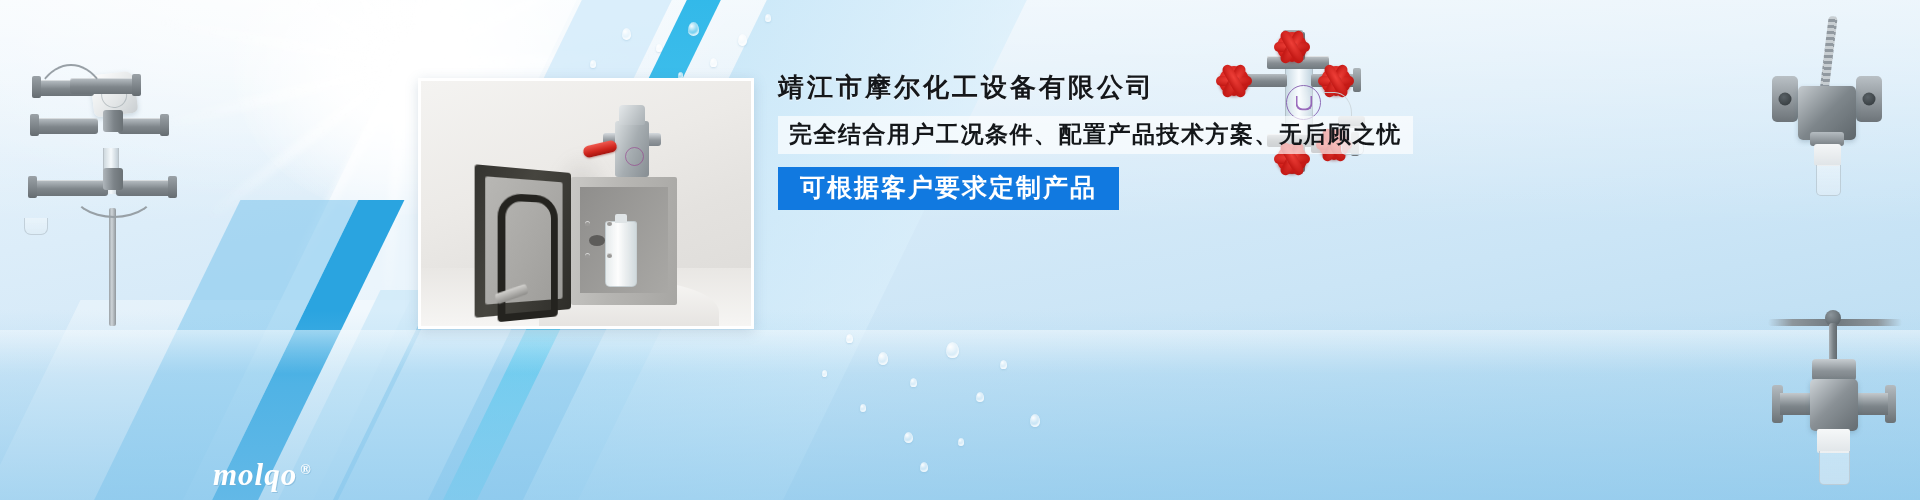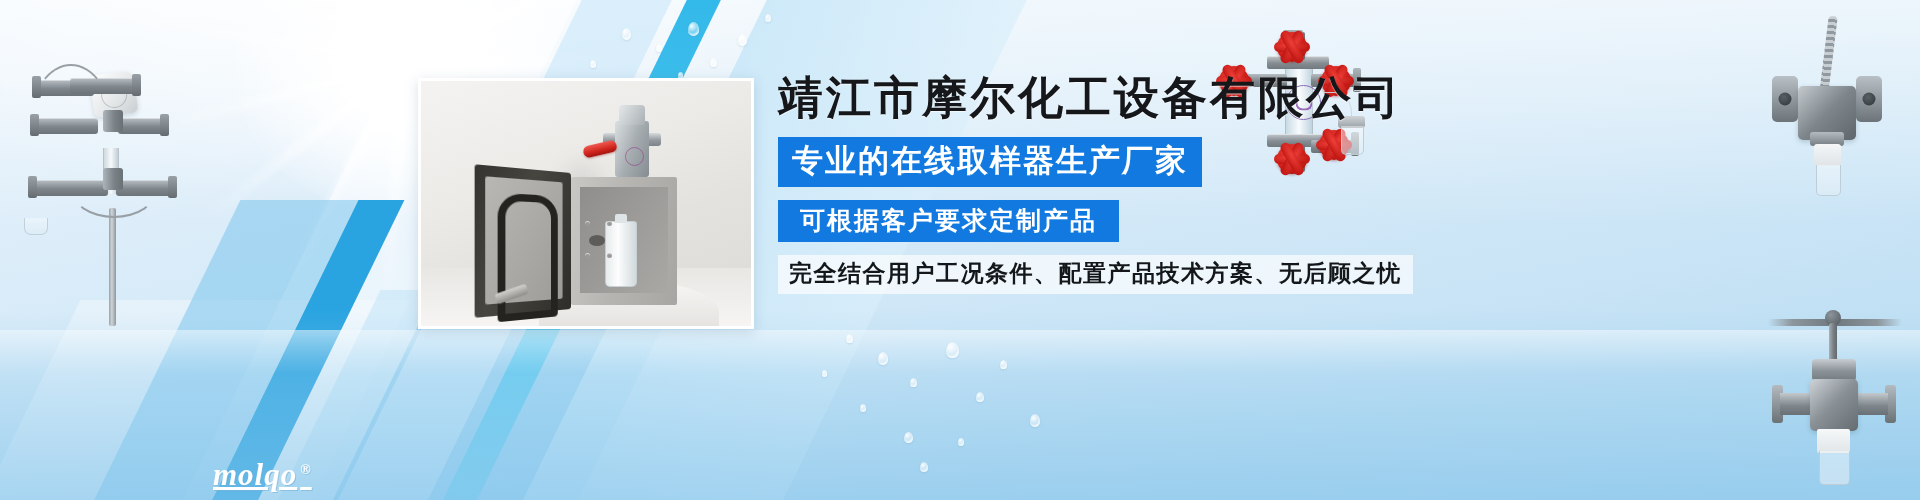--- a/index.html
+++ b/index.html
@@ -374,21 +374,21 @@
     position:absolute;left:130px;top:70px;width:60px;height:90px;
     background:radial-gradient(ellipse at center, rgba(120,120,118,.22), rgba(120,120,118,0) 70%);
     filter:blur(6px);
   }
 
   
   .copy{position:absolute;left:778px;top:74px;width:640px;}
 
   .company-name{
     font-family:"Liberation Serif","DejaVu Serif",serif;
-    font-size:45px;font-weight:700;color:#15171a;
+    font-size:26px;font-weight:700;color:#15171a;
     letter-spacing:3px;line-height:1.1;
     white-space:nowrap;
     text-shadow:0 1px 1px rgba(255,255,255,.65);
   }
 
   .headline{
     display:inline-block;margin-top:13px;
     background:#1179e0;color:#ffffff;
     font-size:31px;font-weight:700;letter-spacing:2px;
     padding:7px 14px 9px 14px;line-height:1.1;
@@ -420,21 +420,20 @@
   }
 
   
   .watermark{
     position:absolute;left:213px;top:457px;
     font-family:"Liberation Serif","DejaVu Serif",serif;
     font-size:31px;font-weight:700;font-style:italic;
     color:#ffffff;letter-spacing:1px;
     text-shadow:1px 1px 0 rgba(120,175,210,.55);
     white-space:nowrap;
-    text-decoration:underline;
   }
   .watermark sup{font-size:14px;font-style:normal;vertical-align:super;margin-left:3px;}
 </style>
 </head>
 <body>
 
 <div class="banner">
 
   <div class="sky-wash"></div>
 
@@ -608,20 +607,19 @@
     <div class="fg-r"></div>
     <div class="pipe-l"></div>
     <div class="pipe-r"></div>
     <div class="body"></div>
     <div class="sleeve"></div>
     <div class="vial"></div>
   </div>
 
   <div class="copy">
     <div class="company-name">靖江市摩尔化工设备有限公司</div>
-    <div><span class="headline">专业的在线取样器生产厂家</span></div>
+    <div><span class="subline">完全结合用户工况条件、配置产品技术方案、无后顾之忧</span></div>
     <div><span class="tagline">可根据客户要求定制产品</span></div>
-    <div><span class="subline">完全结合用户工况条件、配置产品技术方案、无后顾之忧</span></div>
   </div>
 
   <div class="watermark"><span>molqo</span><sup>®</sup></div>
 
 </div>
 
 </body></html>

